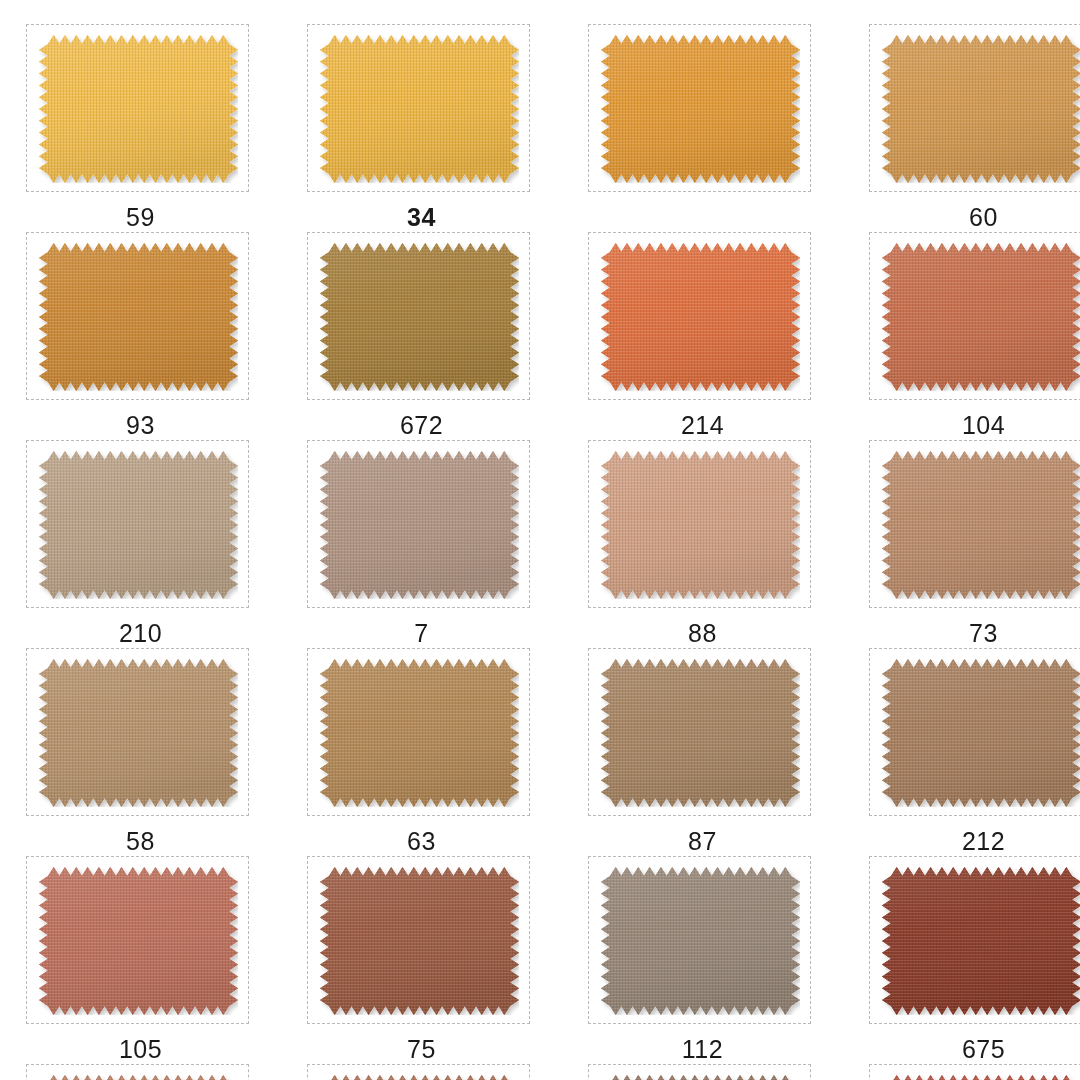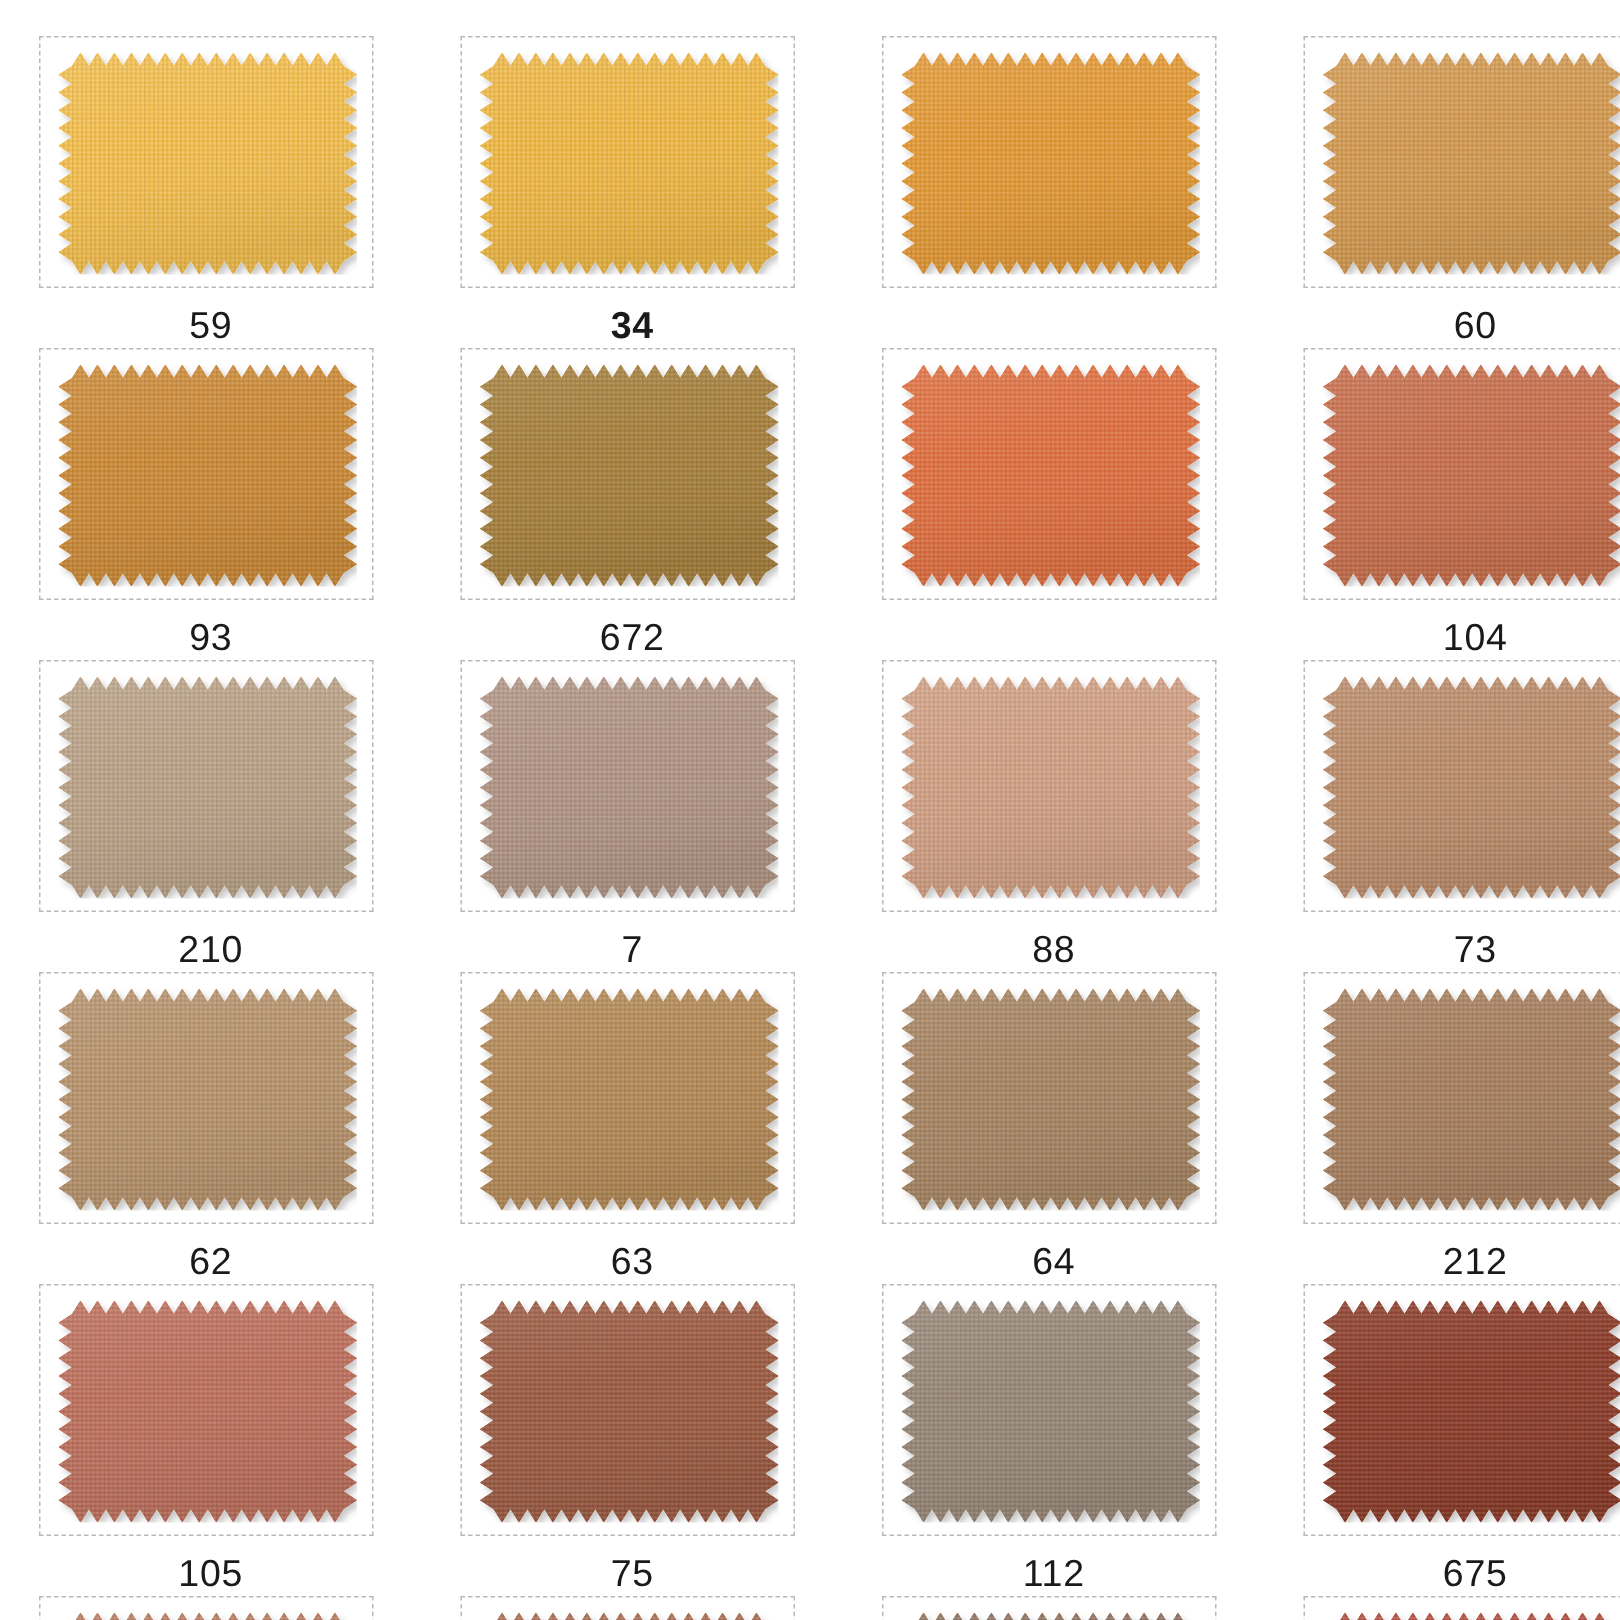--- a/index.html
+++ b/index.html
@@ -310,20 +310,21 @@
             <g filter="url(#dsfab6)">
               <polygon points="9.0,9.0 14.7,0.0 20.3,9.0 26.0,0.0 31.6,9.0 37.3,0.0 42.9,9.0 48.6,0.0 54.3,9.0 59.9,0.0 65.6,9.0 71.2,0.0 76.9,9.0 82.5,0.0 88.2,9.0 93.8,0.0 99.5,9.0 105.2,0.0 110.8,9.0 116.5,0.0 122.1,9.0 127.8,0.0 133.4,9.0 139.1,0.0 144.8,9.0 150.4,0.0 156.1,9.0 161.7,0.0 167.4,9.0 173.0,0.0 178.7,9.0 184.3,0.0 190.0,9.0 190.0,9.0 199.0,14.9 190.0,20.8 199.0,26.7 190.0,32.6 199.0,38.5 190.0,44.5 199.0,50.4 190.0,56.3 199.0,62.2 190.0,68.1 199.0,74.0 190.0,79.9 199.0,85.8 190.0,91.7 199.0,97.6 190.0,103.5 199.0,109.5 190.0,115.4 199.0,121.3 190.0,127.2 199.0,133.1 190.0,139.0 190.0,139.0 184.3,148.0 178.7,139.0 173.0,148.0 167.4,139.0 161.7,148.0 156.1,139.0 150.4,148.0 144.8,139.0 139.1,148.0 133.4,139.0 127.8,148.0 122.1,139.0 116.5,148.0 110.8,139.0 105.2,148.0 99.5,139.0 93.8,148.0 88.2,139.0 82.5,148.0 76.9,139.0 71.2,148.0 65.6,139.0 59.9,148.0 54.3,139.0 48.6,148.0 42.9,139.0 37.3,148.0 31.6,139.0 26.0,148.0 20.3,139.0 14.7,148.0 9.0,139.0 9.0,139.0 0.0,133.1 9.0,127.2 0.0,121.3 9.0,115.4 0.0,109.5 9.0,103.5 0.0,97.6 9.0,91.7 0.0,85.8 9.0,79.9 0.0,74.0 9.0,68.1 0.0,62.2 9.0,56.3 0.0,50.4 9.0,44.5 0.0,38.5 9.0,32.6 0.0,26.7 9.0,20.8 0.0,14.9" fill="#e3703f"></polygon>
             </g>
             <g clip-path="url(#clipfab6)">
               <rect width="199" height="148" fill="url(#weavefab6)"></rect>
               <rect width="199" height="148" fill="url(#shfab6)"></rect>
             </g>
           </svg>
         </div>
       </div>
+      <div class="label">214</div>
     </div>
     <div class="swatch-cell" style="left: 843px; top: 232px;">
       <div class="swatch-frame">
         <div class="fabric-wrap">
           <svg viewBox="0 0 199 148" xmlns="http://www.w3.org/2000/svg">
             <defs>
               <clipPath id="clipfab7">
                 <polygon points="9.0,9.0 14.7,0.0 20.3,9.0 26.0,0.0 31.6,9.0 37.3,0.0 42.9,9.0 48.6,0.0 54.3,9.0 59.9,0.0 65.6,9.0 71.2,0.0 76.9,9.0 82.5,0.0 88.2,9.0 93.8,0.0 99.5,9.0 105.2,0.0 110.8,9.0 116.5,0.0 122.1,9.0 127.8,0.0 133.4,9.0 139.1,0.0 144.8,9.0 150.4,0.0 156.1,9.0 161.7,0.0 167.4,9.0 173.0,0.0 178.7,9.0 184.3,0.0 190.0,9.0 190.0,9.0 199.0,14.9 190.0,20.8 199.0,26.7 190.0,32.6 199.0,38.5 190.0,44.5 199.0,50.4 190.0,56.3 199.0,62.2 190.0,68.1 199.0,74.0 190.0,79.9 199.0,85.8 190.0,91.7 199.0,97.6 190.0,103.5 199.0,109.5 190.0,115.4 199.0,121.3 190.0,127.2 199.0,133.1 190.0,139.0 190.0,139.0 184.3,148.0 178.7,139.0 173.0,148.0 167.4,139.0 161.7,148.0 156.1,139.0 150.4,148.0 144.8,139.0 139.1,148.0 133.4,139.0 127.8,148.0 122.1,139.0 116.5,148.0 110.8,139.0 105.2,148.0 99.5,139.0 93.8,148.0 88.2,139.0 82.5,148.0 76.9,139.0 71.2,148.0 65.6,139.0 59.9,148.0 54.3,139.0 48.6,148.0 42.9,139.0 37.3,148.0 31.6,139.0 26.0,148.0 20.3,139.0 14.7,148.0 9.0,139.0 9.0,139.0 0.0,133.1 9.0,127.2 0.0,121.3 9.0,115.4 0.0,109.5 9.0,103.5 0.0,97.6 9.0,91.7 0.0,85.8 9.0,79.9 0.0,74.0 9.0,68.1 0.0,62.2 9.0,56.3 0.0,50.4 9.0,44.5 0.0,38.5 9.0,32.6 0.0,26.7 9.0,20.8 0.0,14.9"></polygon>
               </clipPath>
               <pattern id="weavefab7" width="3" height="3" patternUnits="userSpaceOnUse">
@@ -519,21 +520,21 @@
             <g filter="url(#dsfab12)">
               <polygon points="9.0,9.0 14.7,0.0 20.3,9.0 26.0,0.0 31.6,9.0 37.3,0.0 42.9,9.0 48.6,0.0 54.3,9.0 59.9,0.0 65.6,9.0 71.2,0.0 76.9,9.0 82.5,0.0 88.2,9.0 93.8,0.0 99.5,9.0 105.2,0.0 110.8,9.0 116.5,0.0 122.1,9.0 127.8,0.0 133.4,9.0 139.1,0.0 144.8,9.0 150.4,0.0 156.1,9.0 161.7,0.0 167.4,9.0 173.0,0.0 178.7,9.0 184.3,0.0 190.0,9.0 190.0,9.0 199.0,14.9 190.0,20.8 199.0,26.7 190.0,32.6 199.0,38.5 190.0,44.5 199.0,50.4 190.0,56.3 199.0,62.2 190.0,68.1 199.0,74.0 190.0,79.9 199.0,85.8 190.0,91.7 199.0,97.6 190.0,103.5 199.0,109.5 190.0,115.4 199.0,121.3 190.0,127.2 199.0,133.1 190.0,139.0 190.0,139.0 184.3,148.0 178.7,139.0 173.0,148.0 167.4,139.0 161.7,148.0 156.1,139.0 150.4,148.0 144.8,139.0 139.1,148.0 133.4,139.0 127.8,148.0 122.1,139.0 116.5,148.0 110.8,139.0 105.2,148.0 99.5,139.0 93.8,148.0 88.2,139.0 82.5,148.0 76.9,139.0 71.2,148.0 65.6,139.0 59.9,148.0 54.3,139.0 48.6,148.0 42.9,139.0 37.3,148.0 31.6,139.0 26.0,148.0 20.3,139.0 14.7,148.0 9.0,139.0 9.0,139.0 0.0,133.1 9.0,127.2 0.0,121.3 9.0,115.4 0.0,109.5 9.0,103.5 0.0,97.6 9.0,91.7 0.0,85.8 9.0,79.9 0.0,74.0 9.0,68.1 0.0,62.2 9.0,56.3 0.0,50.4 9.0,44.5 0.0,38.5 9.0,32.6 0.0,26.7 9.0,20.8 0.0,14.9" fill="#b9946d"></polygon>
             </g>
             <g clip-path="url(#clipfab12)">
               <rect width="199" height="148" fill="url(#weavefab12)"></rect>
               <rect width="199" height="148" fill="url(#shfab12)"></rect>
             </g>
           </svg>
         </div>
       </div>
-      <div class="label">62</div>
+      <div class="label">58</div>
     </div>
     <div class="swatch-cell" style="left: 281px; top: 648px;">
       <div class="swatch-frame">
         <div class="fabric-wrap">
           <svg viewBox="0 0 199 148" xmlns="http://www.w3.org/2000/svg">
             <defs>
               <clipPath id="clipfab13">
                 <polygon points="9.0,9.0 14.7,0.0 20.3,9.0 26.0,0.0 31.6,9.0 37.3,0.0 42.9,9.0 48.6,0.0 54.3,9.0 59.9,0.0 65.6,9.0 71.2,0.0 76.9,9.0 82.5,0.0 88.2,9.0 93.8,0.0 99.5,9.0 105.2,0.0 110.8,9.0 116.5,0.0 122.1,9.0 127.8,0.0 133.4,9.0 139.1,0.0 144.8,9.0 150.4,0.0 156.1,9.0 161.7,0.0 167.4,9.0 173.0,0.0 178.7,9.0 184.3,0.0 190.0,9.0 190.0,9.0 199.0,14.9 190.0,20.8 199.0,26.7 190.0,32.6 199.0,38.5 190.0,44.5 199.0,50.4 190.0,56.3 199.0,62.2 190.0,68.1 199.0,74.0 190.0,79.9 199.0,85.8 190.0,91.7 199.0,97.6 190.0,103.5 199.0,109.5 190.0,115.4 199.0,121.3 190.0,127.2 199.0,133.1 190.0,139.0 190.0,139.0 184.3,148.0 178.7,139.0 173.0,148.0 167.4,139.0 161.7,148.0 156.1,139.0 150.4,148.0 144.8,139.0 139.1,148.0 133.4,139.0 127.8,148.0 122.1,139.0 116.5,148.0 110.8,139.0 105.2,148.0 99.5,139.0 93.8,148.0 88.2,139.0 82.5,148.0 76.9,139.0 71.2,148.0 65.6,139.0 59.9,148.0 54.3,139.0 48.6,148.0 42.9,139.0 37.3,148.0 31.6,139.0 26.0,148.0 20.3,139.0 14.7,148.0 9.0,139.0 9.0,139.0 0.0,133.1 9.0,127.2 0.0,121.3 9.0,115.4 0.0,109.5 9.0,103.5 0.0,97.6 9.0,91.7 0.0,85.8 9.0,79.9 0.0,74.0 9.0,68.1 0.0,62.2 9.0,56.3 0.0,50.4 9.0,44.5 0.0,38.5 9.0,32.6 0.0,26.7 9.0,20.8 0.0,14.9"></polygon>
               </clipPath>
               <pattern id="weavefab13" width="3" height="3" patternUnits="userSpaceOnUse">
@@ -589,21 +590,21 @@
             <g filter="url(#dsfab14)">
               <polygon points="9.0,9.0 14.7,0.0 20.3,9.0 26.0,0.0 31.6,9.0 37.3,0.0 42.9,9.0 48.6,0.0 54.3,9.0 59.9,0.0 65.6,9.0 71.2,0.0 76.9,9.0 82.5,0.0 88.2,9.0 93.8,0.0 99.5,9.0 105.2,0.0 110.8,9.0 116.5,0.0 122.1,9.0 127.8,0.0 133.4,9.0 139.1,0.0 144.8,9.0 150.4,0.0 156.1,9.0 161.7,0.0 167.4,9.0 173.0,0.0 178.7,9.0 184.3,0.0 190.0,9.0 190.0,9.0 199.0,14.9 190.0,20.8 199.0,26.7 190.0,32.6 199.0,38.5 190.0,44.5 199.0,50.4 190.0,56.3 199.0,62.2 190.0,68.1 199.0,74.0 190.0,79.9 199.0,85.8 190.0,91.7 199.0,97.6 190.0,103.5 199.0,109.5 190.0,115.4 199.0,121.3 190.0,127.2 199.0,133.1 190.0,139.0 190.0,139.0 184.3,148.0 178.7,139.0 173.0,148.0 167.4,139.0 161.7,148.0 156.1,139.0 150.4,148.0 144.8,139.0 139.1,148.0 133.4,139.0 127.8,148.0 122.1,139.0 116.5,148.0 110.8,139.0 105.2,148.0 99.5,139.0 93.8,148.0 88.2,139.0 82.5,148.0 76.9,139.0 71.2,148.0 65.6,139.0 59.9,148.0 54.3,139.0 48.6,148.0 42.9,139.0 37.3,148.0 31.6,139.0 26.0,148.0 20.3,139.0 14.7,148.0 9.0,139.0 9.0,139.0 0.0,133.1 9.0,127.2 0.0,121.3 9.0,115.4 0.0,109.5 9.0,103.5 0.0,97.6 9.0,91.7 0.0,85.8 9.0,79.9 0.0,74.0 9.0,68.1 0.0,62.2 9.0,56.3 0.0,50.4 9.0,44.5 0.0,38.5 9.0,32.6 0.0,26.7 9.0,20.8 0.0,14.9" fill="#a98663"></polygon>
             </g>
             <g clip-path="url(#clipfab14)">
               <rect width="199" height="148" fill="url(#weavefab14)"></rect>
               <rect width="199" height="148" fill="url(#shfab14)"></rect>
             </g>
           </svg>
         </div>
       </div>
-      <div class="label">64</div>
+      <div class="label">87</div>
     </div>
     <div class="swatch-cell" style="left: 843px; top: 648px;">
       <div class="swatch-frame">
         <div class="fabric-wrap">
           <svg viewBox="0 0 199 148" xmlns="http://www.w3.org/2000/svg">
             <defs>
               <clipPath id="clipfab15">
                 <polygon points="9.0,9.0 14.7,0.0 20.3,9.0 26.0,0.0 31.6,9.0 37.3,0.0 42.9,9.0 48.6,0.0 54.3,9.0 59.9,0.0 65.6,9.0 71.2,0.0 76.9,9.0 82.5,0.0 88.2,9.0 93.8,0.0 99.5,9.0 105.2,0.0 110.8,9.0 116.5,0.0 122.1,9.0 127.8,0.0 133.4,9.0 139.1,0.0 144.8,9.0 150.4,0.0 156.1,9.0 161.7,0.0 167.4,9.0 173.0,0.0 178.7,9.0 184.3,0.0 190.0,9.0 190.0,9.0 199.0,14.9 190.0,20.8 199.0,26.7 190.0,32.6 199.0,38.5 190.0,44.5 199.0,50.4 190.0,56.3 199.0,62.2 190.0,68.1 199.0,74.0 190.0,79.9 199.0,85.8 190.0,91.7 199.0,97.6 190.0,103.5 199.0,109.5 190.0,115.4 199.0,121.3 190.0,127.2 199.0,133.1 190.0,139.0 190.0,139.0 184.3,148.0 178.7,139.0 173.0,148.0 167.4,139.0 161.7,148.0 156.1,139.0 150.4,148.0 144.8,139.0 139.1,148.0 133.4,139.0 127.8,148.0 122.1,139.0 116.5,148.0 110.8,139.0 105.2,148.0 99.5,139.0 93.8,148.0 88.2,139.0 82.5,148.0 76.9,139.0 71.2,148.0 65.6,139.0 59.9,148.0 54.3,139.0 48.6,148.0 42.9,139.0 37.3,148.0 31.6,139.0 26.0,148.0 20.3,139.0 14.7,148.0 9.0,139.0 9.0,139.0 0.0,133.1 9.0,127.2 0.0,121.3 9.0,115.4 0.0,109.5 9.0,103.5 0.0,97.6 9.0,91.7 0.0,85.8 9.0,79.9 0.0,74.0 9.0,68.1 0.0,62.2 9.0,56.3 0.0,50.4 9.0,44.5 0.0,38.5 9.0,32.6 0.0,26.7 9.0,20.8 0.0,14.9"></polygon>
               </clipPath>
               <pattern id="weavefab15" width="3" height="3" patternUnits="userSpaceOnUse">

